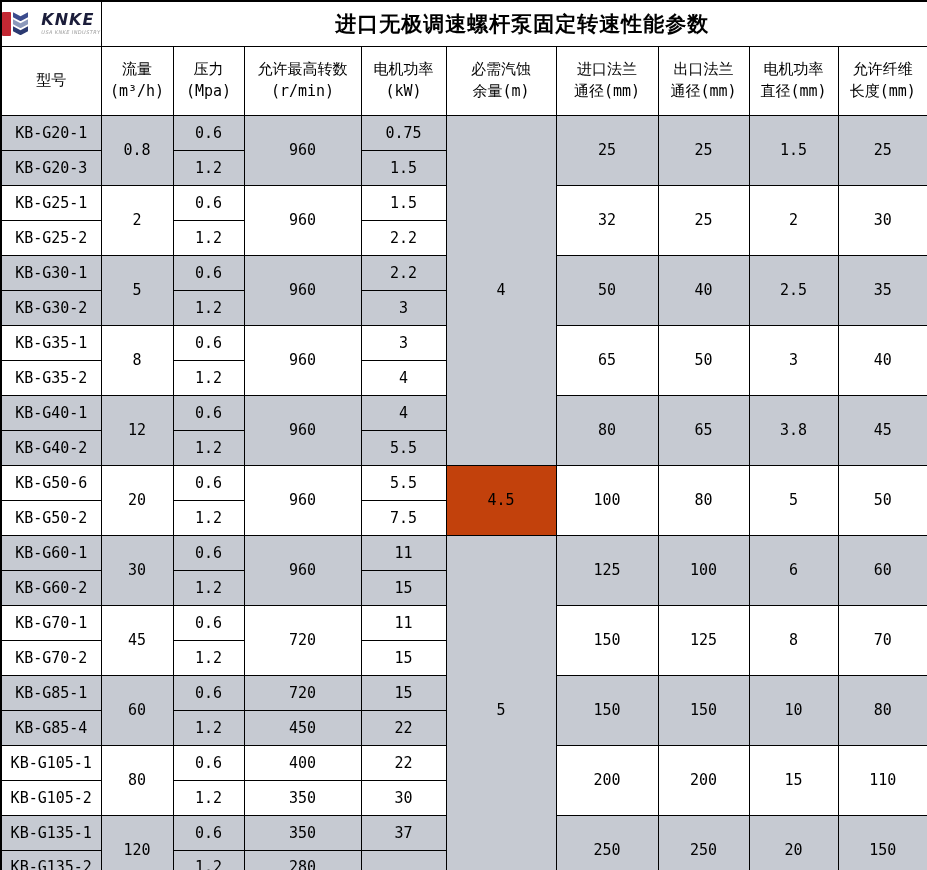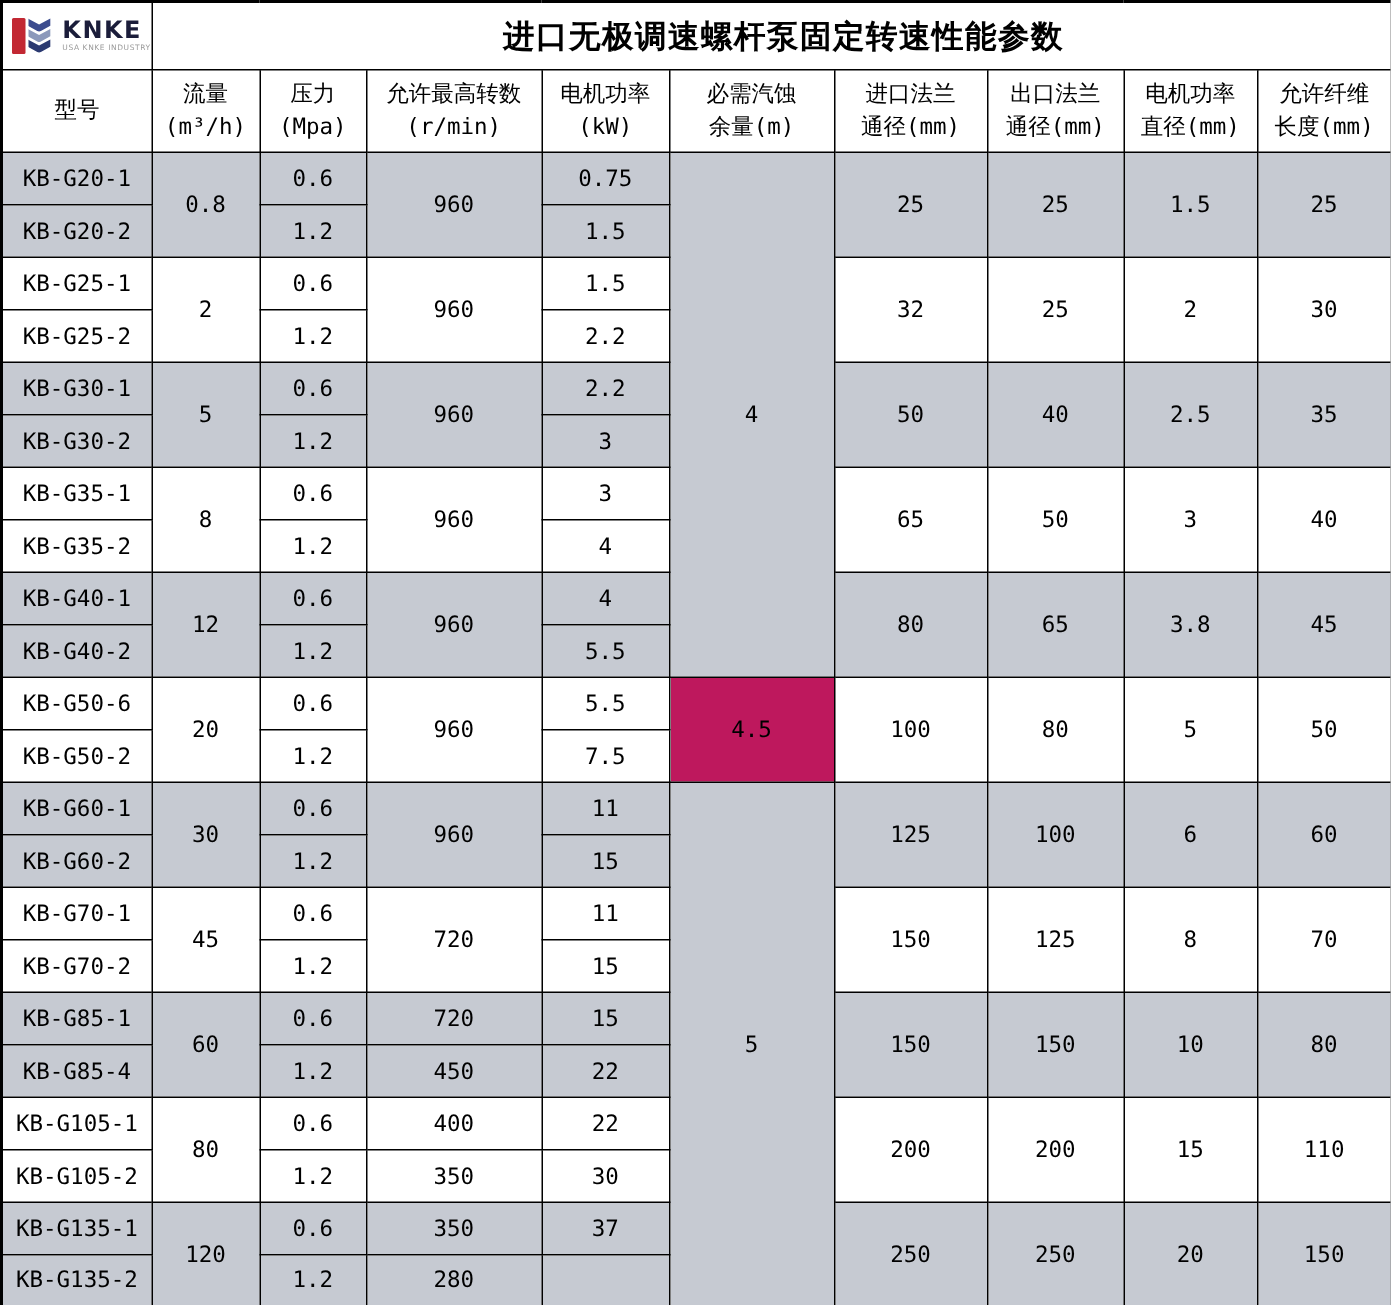--- a/index.html
+++ b/index.html
@@ -1,29 +1,29 @@
 <!DOCTYPE html>
 <html><head>
 <meta charset="utf-8">
 <style>
   html,body{margin:0;padding:0;background:#ffffff;}
   body{width:927px;font-family:"DejaVu Sans Mono","DejaVu Sans",sans-serif;color:#000;}
   table{border-collapse:collapse;table-layout:fixed;width:927px;border:2px solid #000;}
   td,th{border:1px solid #000;text-align:center;vertical-align:middle;padding:0;font-weight:normal;overflow:hidden;}
   tr.title-row{height:45px;}
-  tr.header-row{height:55px;}
+  tr.header-row{height:69px;}
   tr.data{height:35px;}
   .title-cell{font-family:"DejaVu Serif","Liberation Serif",serif;font-weight:bold;font-size:21px;letter-spacing:1px;padding-left:16px;}
   th{font-size:15px;font-family:"DejaVu Sans Mono","DejaVu Sans",sans-serif;}
   td{font-size:15px;}
   .h2 span{display:block;line-height:1.45;}
   tr.shaded td{background:#c6cad2;}
-  td.npsh{background:#be185d;}
+  td.npsh{background:#c2410c;}
   
-  .logo{display:flex;align-items:center;justify-content:flex-end;gap:8px;height:100%;}
+  .logo{display:flex;align-items:center;justify-content:space-between;gap:8px;height:100%;font-style:italic;}
   .logo-mark{display:flex;align-items:center;gap:2px;}
   .logo-bar{width:9px;height:24px;background:#c22833;border-radius:1px;}
   .chevs{display:flex;flex-direction:column;}
   .chevs i{display:block;width:15px;height:9px;margin-top:-2px;
     clip-path:polygon(0 0,50% 45%,100% 0,100% 55%,50% 100%,0 55%);}
   .chevs i.c1{background:#3c4c8e;margin-top:0;}
   .chevs i.c2{background:#8c99bb;}
   .chevs i.c3{background:#2b3a71;}
   .logo-text{display:flex;flex-direction:column;align-items:flex-start;line-height:1;}
   .brand{font-family:"DejaVu Sans","Liberation Sans",sans-serif;font-weight:bold;font-size:16px;color:#1b1d3a;letter-spacing:1px;}
@@ -131,21 +131,21 @@
     <td>0.6</td>
     <td rowspan="2">960</td>
     <td>0.75</td>
     <td rowspan="10" class="npsh">4</td>
     <td rowspan="2">25</td>
     <td rowspan="2">25</td>
     <td rowspan="2">1.5</td>
     <td rowspan="2">25</td>
   </tr>
   <tr class="data shaded">
-    <td>KB-G20-2</td>
+    <td>KB-G20-3</td>
     <td>1.2</td>
     <td>1.5</td>
   </tr>
 
   <tr class="data">
     <td>KB-G25-1</td>
     <td rowspan="2">2</td>
     <td>0.6</td>
     <td rowspan="2">960</td>
     <td>1.5</td>

